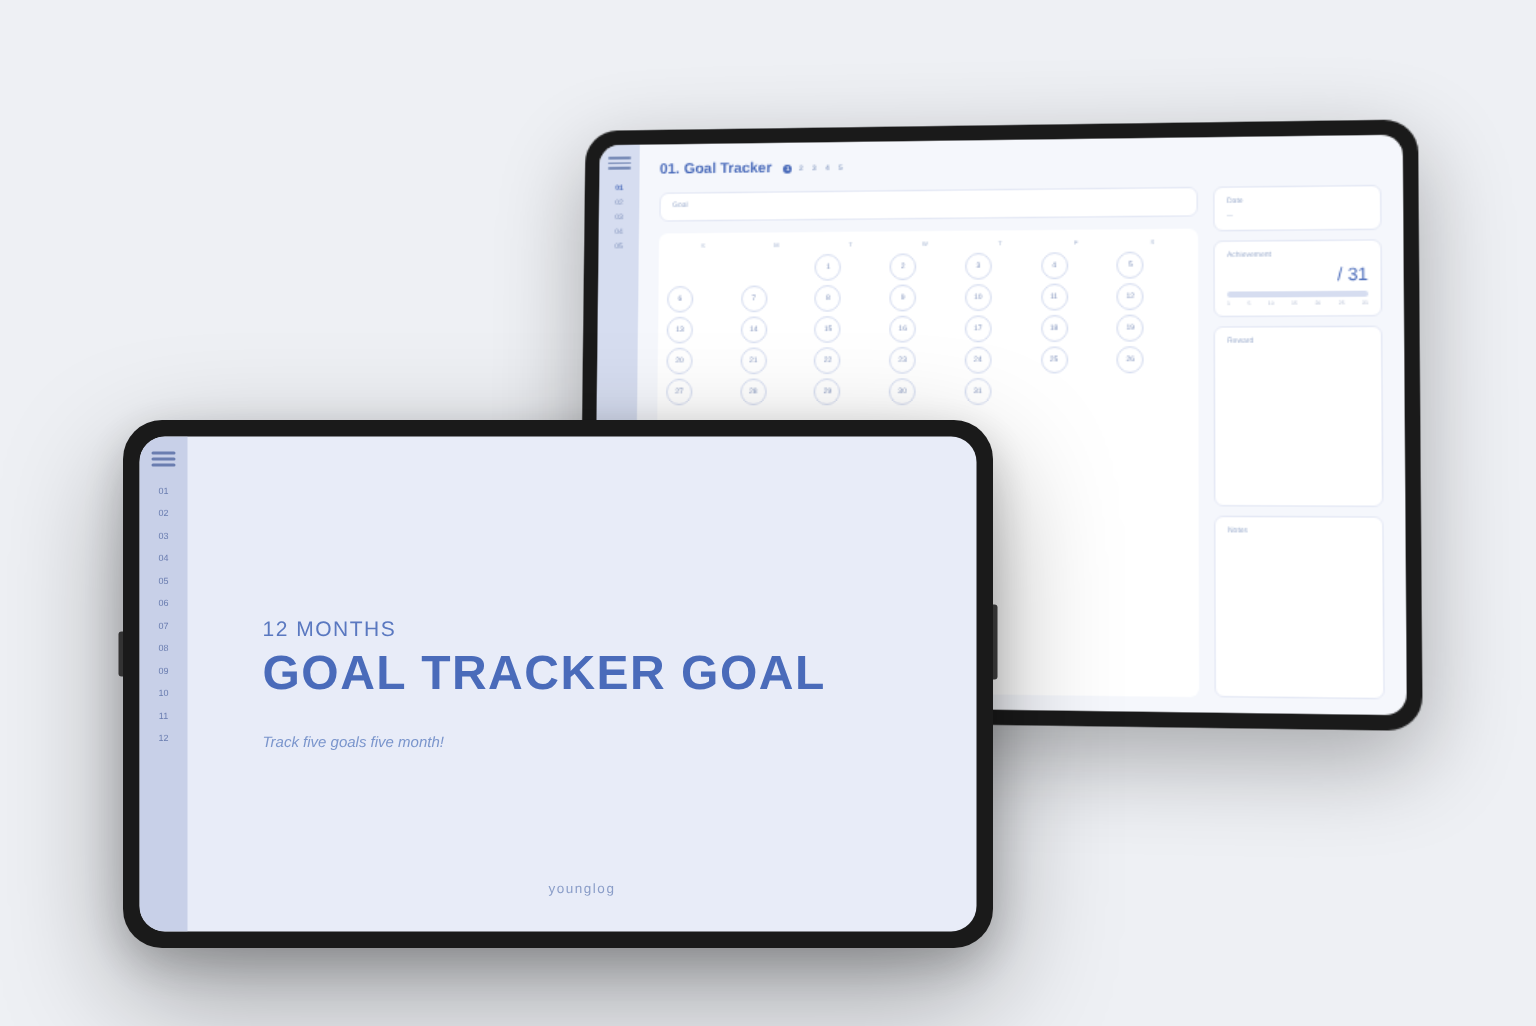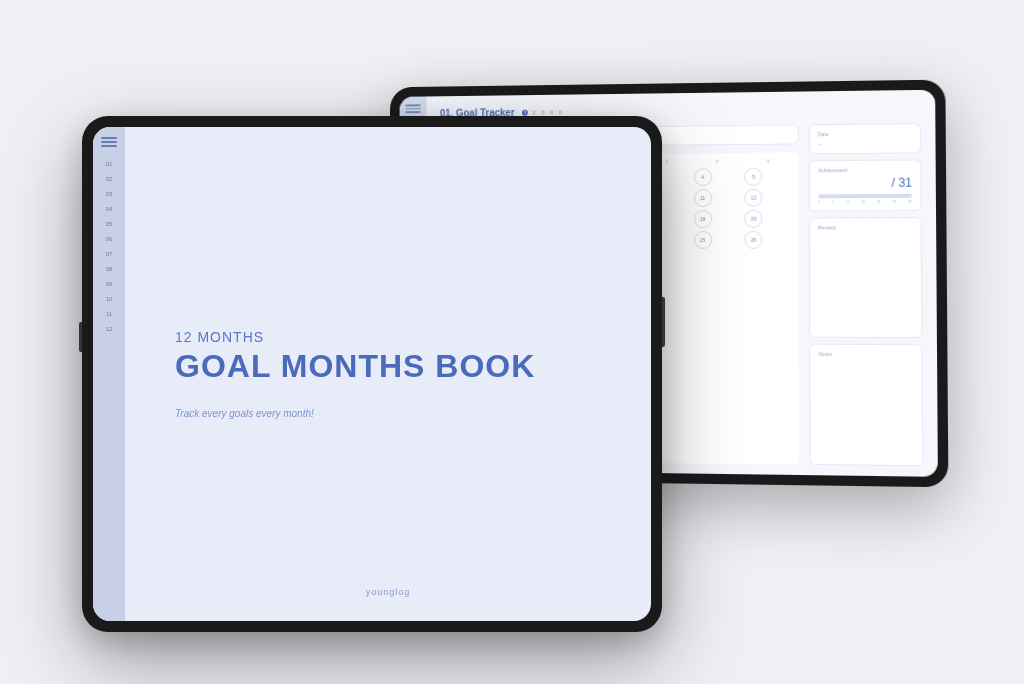--- a/index.html
+++ b/index.html
@@ -269,21 +269,21 @@
       flex: 1;
       min-height: 60px;
     }
 
     
     .tablet-front {
       position: absolute;
       bottom: 0;
       left: 0;
       width: 580px;
-      height: 516px;
+      height: 352px;
       background: #1a1a1a;
       border-radius: 26px;
       padding: 11px;
       box-shadow: 0 30px 80px rgba(0,0,0,0.35), 0 10px 30px rgba(0,0,0,0.2);
       z-index: 2;
     }
 
     .tablet-front-screen {
       width: 100%;
       height: 100%;
@@ -540,20 +540,20 @@
         <div class="front-sidebar-num">06</div>
         <div class="front-sidebar-num">07</div>
         <div class="front-sidebar-num">08</div>
         <div class="front-sidebar-num">09</div>
         <div class="front-sidebar-num">10</div>
         <div class="front-sidebar-num">11</div>
         <div class="front-sidebar-num">12</div>
       </div>
       <div class="front-main">
         <div class="front-subtitle">12 MONTHS</div>
-        <div class="front-title">GOAL MONTHS BOOK</div>
-        <div class="front-description">Track every goals every month!</div>
+        <div class="front-title">GOAL TRACKER GOAL</div>
+        <div class="front-description">Track five goals five month!</div>
         <div class="front-brand">younglog</div>
       </div>
     </div>
   </div>
 
 </div>
 
 </body></html>

